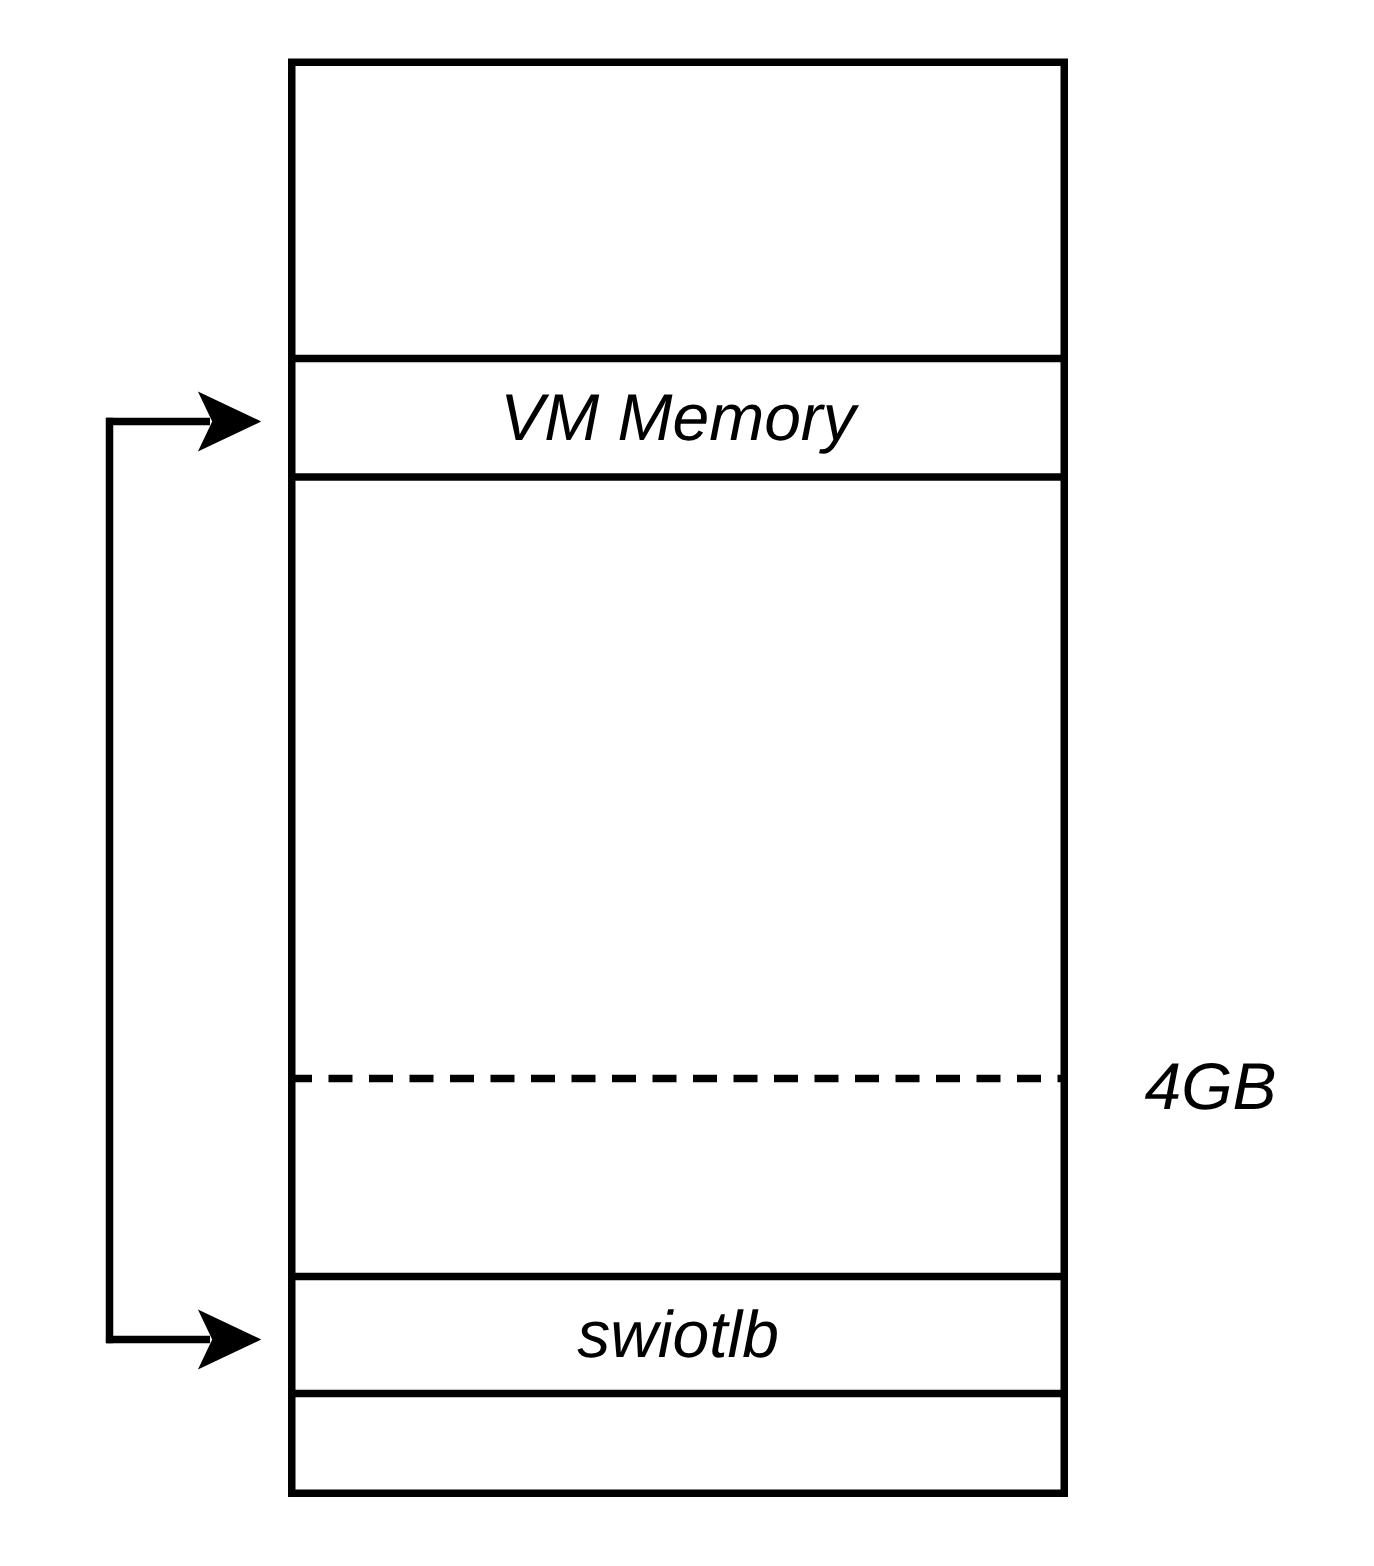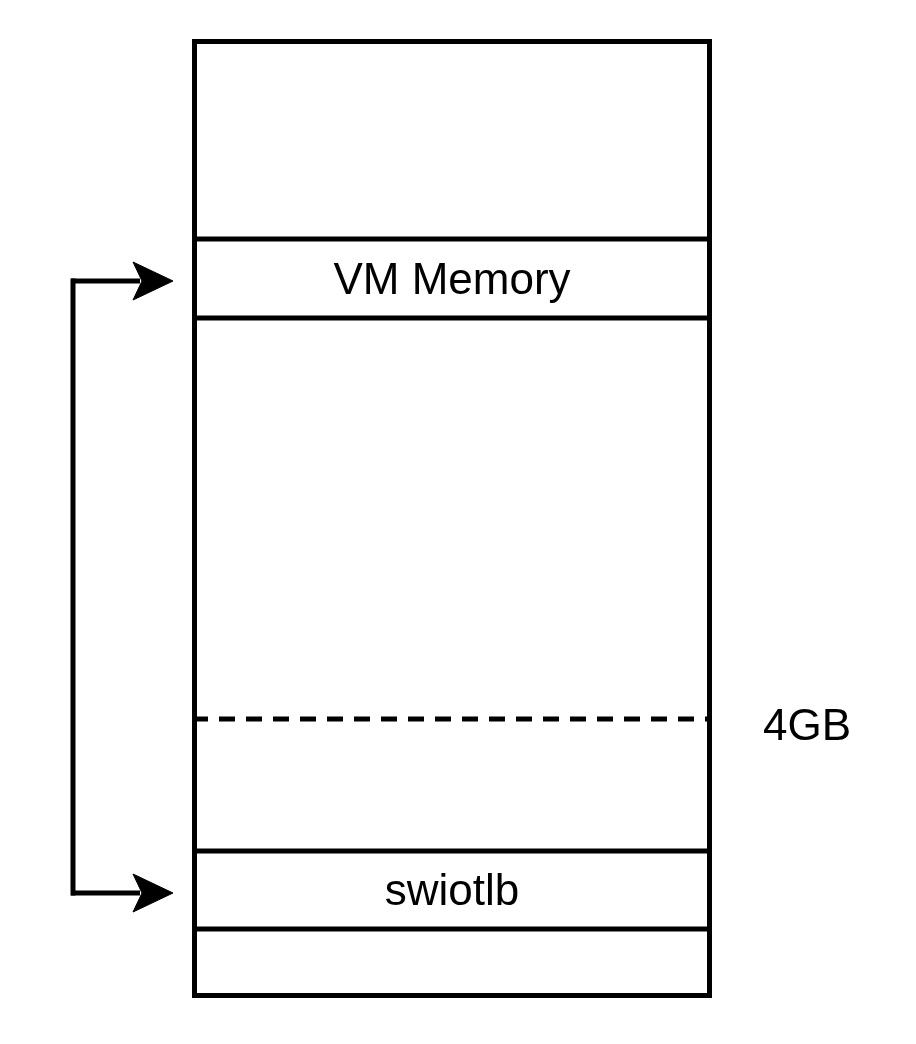--- a/index.html
+++ b/index.html
@@ -11,20 +11,21 @@
   body {
     font-family: "Liberation Sans", sans-serif;
     -webkit-font-smoothing: antialiased;
   }
   #diagram-canvas {
     position: relative;
     width: 916px;
     height: 1044px;
     background: #ffffff;
     overflow: hidden;
+    font-style: italic;
   }
   #diagram-svg {
     position: absolute;
     left: 0;
     top: 0;
     width: 916px;
     height: 1044px;
     display: block;
   }
   .band-label {

